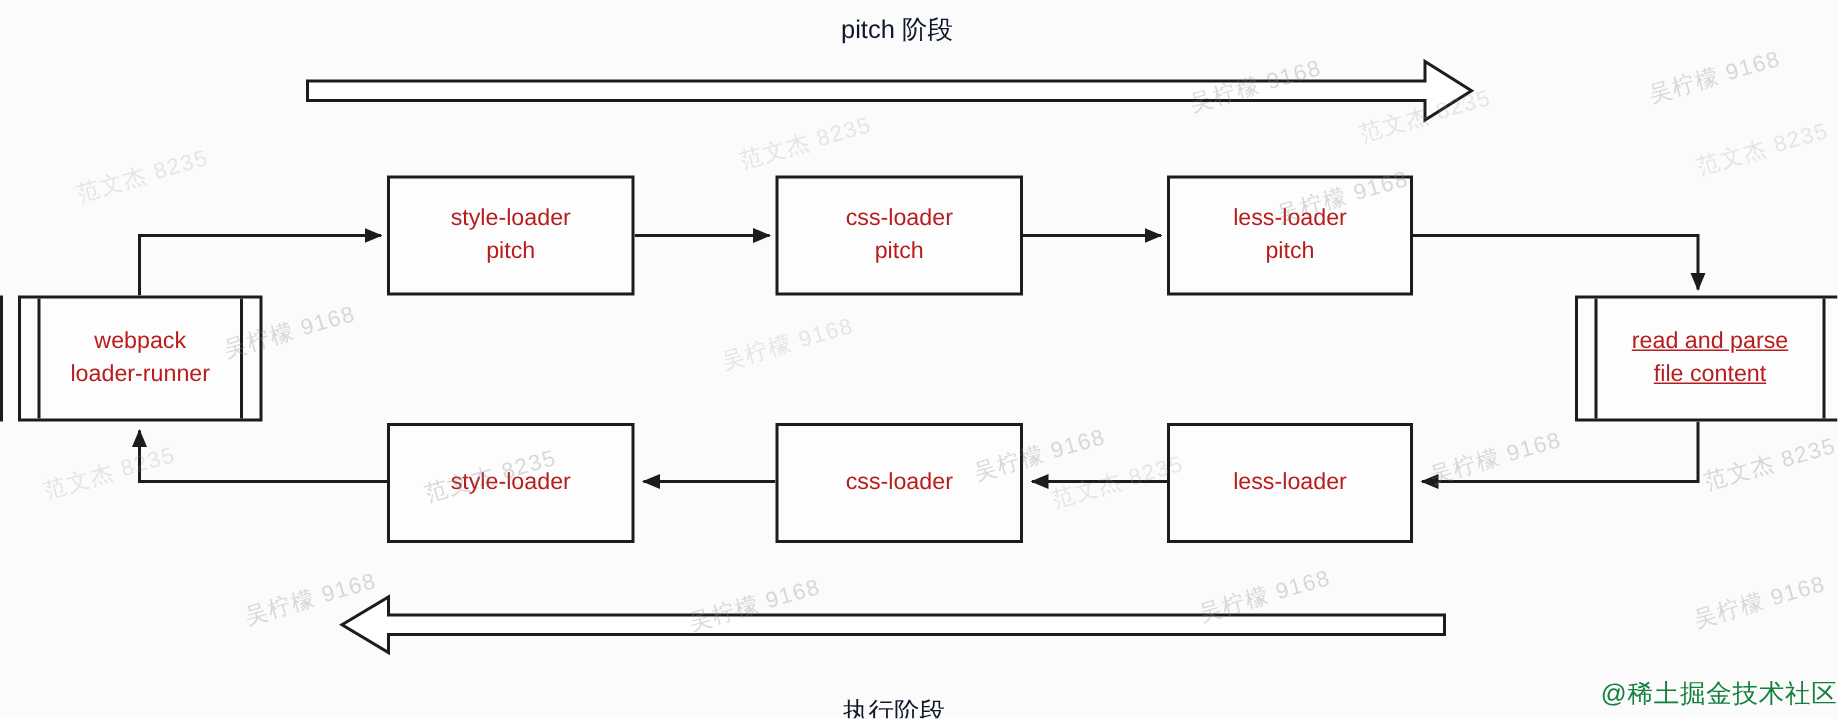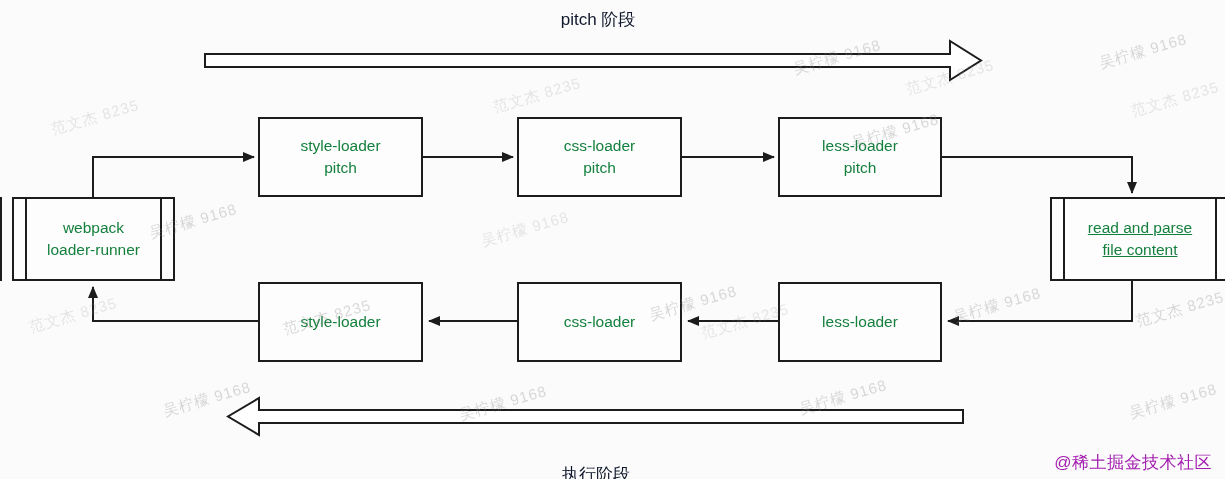--- a/index.html
+++ b/index.html
@@ -18,21 +18,21 @@
   .wires{position:absolute;left:0;top:0;width:1225px;height:479px;}
   .wires path.conn{fill:none;stroke:var(--line);stroke-width:2;}
   .wires path.bigarrow{fill:#ffffff;stroke:var(--line);stroke-width:2;stroke-linejoin:miter;}
   
   .node{
     position:absolute;
     background:#fdfdfd;
     border:2px solid var(--line);
     display:flex;align-items:center;justify-content:center;
     text-align:center;
-    font-size:15.5px;line-height:1.45;color:#15803d;
+    font-size:15.5px;line-height:1.45;color:#b91c1c;
     white-space:pre-line;
     box-sizing:border-box;
   }
   .node--subroutine::before,
   .node--subroutine::after{
     content:"";position:absolute;top:0;bottom:0;width:0;
     border-left:2px solid var(--line);
   }
   .node--subroutine::before{left:11px;}
   .node--subroutine::after{right:11px;}
@@ -62,22 +62,22 @@
     position:absolute;
     font-size:15px;letter-spacing:1px;
     color:rgba(150,150,150,0.22);
     transform:rotate(-16deg);
     white-space:nowrap;
     user-select:none;pointer-events:none;
   }
   .watermark.dark{color:rgba(140,140,140,0.32);}
 
   .credit{
-    position:absolute;right:13px;bottom:5px;
-    font-size:17px;color:#a21caf;letter-spacing:.5px;
+    position:absolute;right:0;bottom:5px;
+    font-size:17px;color:#15803d;letter-spacing:.5px;
     user-select:none;
   }
 </style>
 </head>
 <body>
 
 <div class="stage">
 
   <svg class="wires" viewBox="0 0 1225 479" xmlns="http://www.w3.org/2000/svg" aria-hidden="true">
     <defs>

